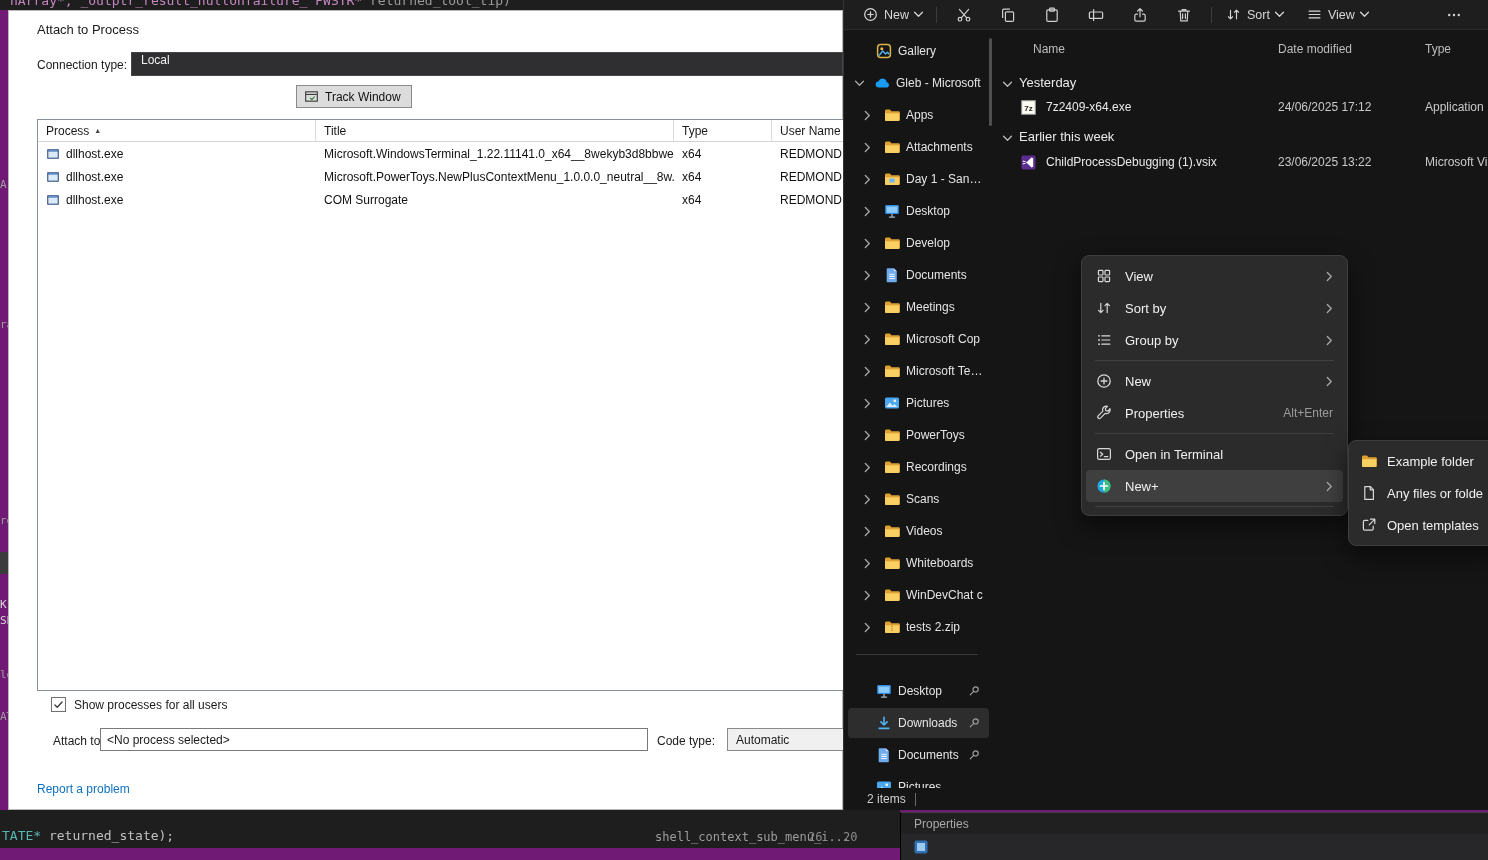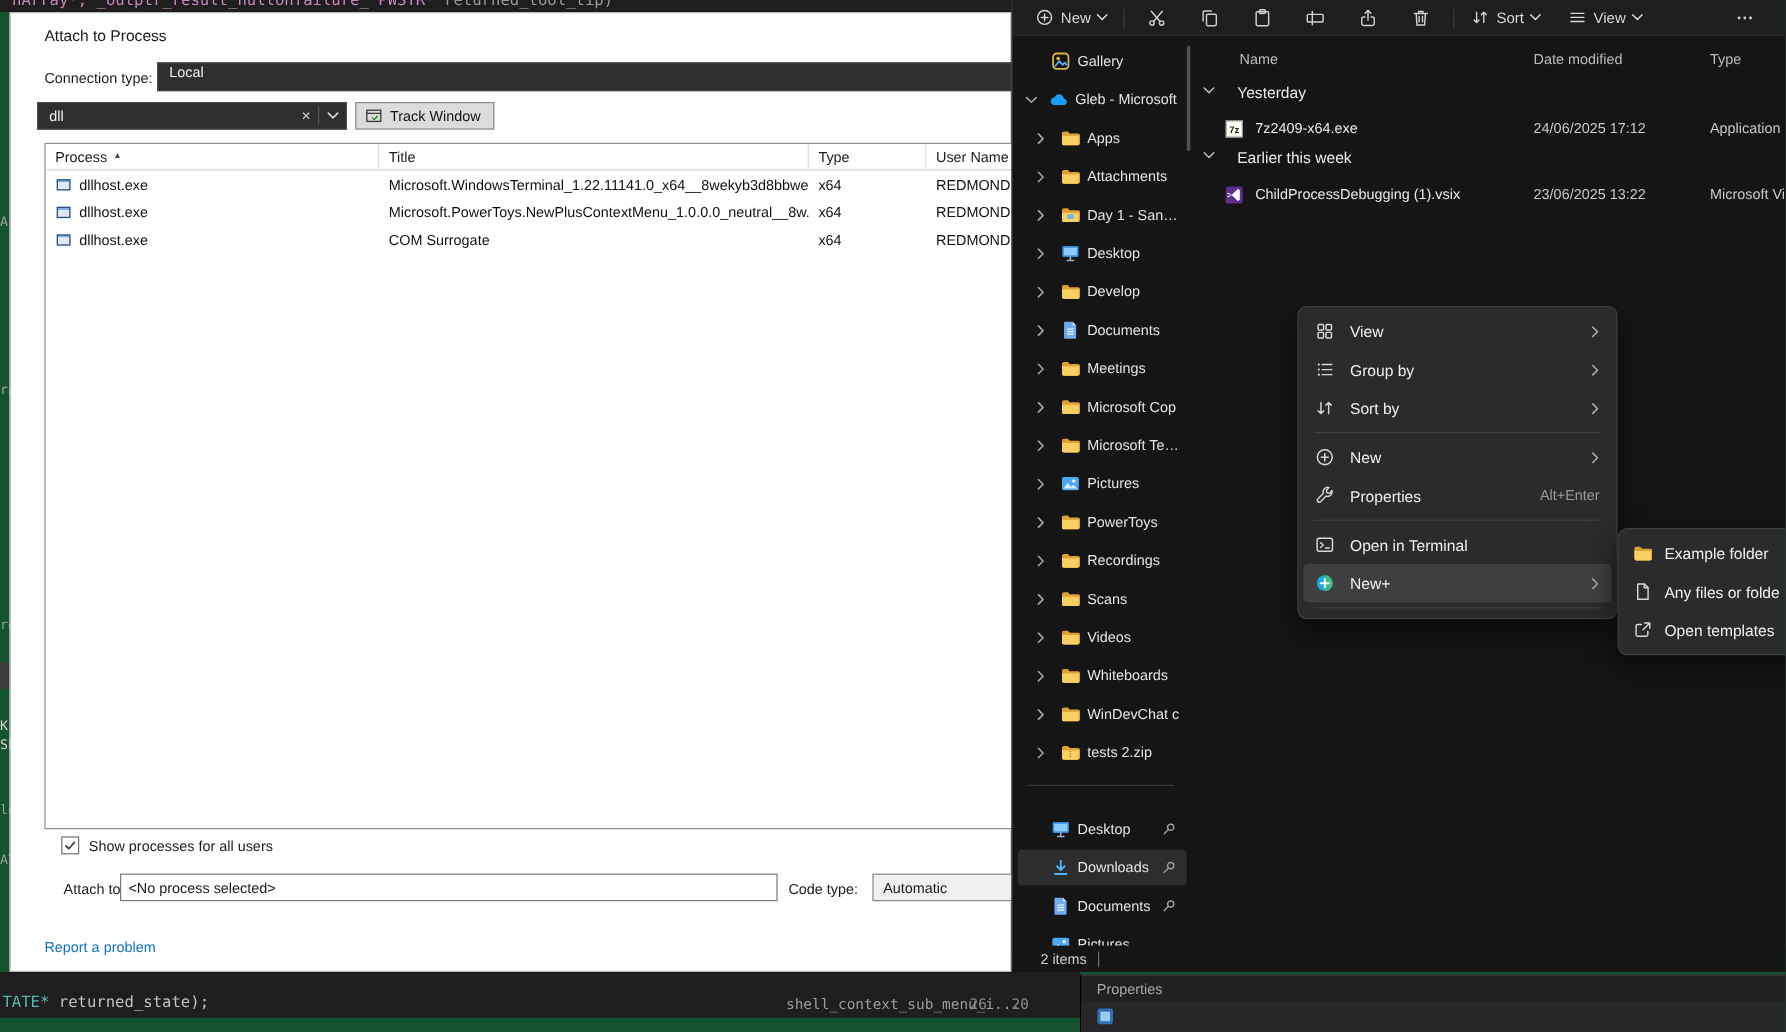--- a/index.html
+++ b/index.html
@@ -1,17 +1,17 @@
 <!DOCTYPE html>
 <html><head>
 <meta charset="utf-8">
 <style>
 *{margin:0;padding:0;box-sizing:border-box}
 html,body{background:#111}
-.screen{position:relative;width:1488px;height:860px;overflow:hidden;background:#14532d;font-family:"Liberation Sans",sans-serif}
+.screen{position:relative;width:1488px;height:860px;overflow:hidden;background:#701a75;font-family:"Liberation Sans",sans-serif}
 svg.ic{display:block;flex:none}
 
 
 .ed-top{position:absolute;left:0;top:0;width:843px;height:10px;overflow:hidden;background:#1e1e1e;z-index:1}
 .ed-top .line{position:absolute;left:10px;top:-7px;font:13px "DejaVu Sans Mono",monospace;white-space:pre}
 .tok-m{color:#c586c0}.tok-g{color:#9a9a9a}.tok-t{color:#56b6b0}
 .frag{position:absolute;left:0;width:9px;overflow:hidden;font:11px "DejaVu Sans Mono",monospace;color:#9e9e9e;white-space:pre;z-index:1}
 .frag-block{position:absolute;left:0;top:552px;width:8px;height:22px;background:#3c3c3c;z-index:1}
 .ed-bottom{position:absolute;left:0;top:810px;width:900px;height:38px;background:#1e1e1e;z-index:1}
 .eb-code{position:absolute;left:2px;top:18px;font:13px "DejaVu Sans Mono",monospace;color:#c0c0c0}
@@ -60,21 +60,21 @@
 .nav-lbl{position:absolute;top:8px;font-size:12px;white-space:nowrap;overflow:hidden;text-overflow:ellipsis}
 .nav-pin{position:absolute;right:9px;top:9px;width:12px;height:12px;color:#9f9f9f}
 .ni-root .nav-chev{left:8px}.ni-root .nav-ico{left:26px}.ni-root .nav-lbl{left:48px;width:90px}
 .ni-child .nav-chev{left:16px}.ni-child .nav-ico{left:36px}.ni-child .nav-lbl{left:58px;width:80px}
 .ni-top .nav-ico{left:28px}.ni-top .nav-lbl{left:50px;width:72px}
 .nav-sep{position:absolute;left:12px;top:654px;width:122px;height:1px;background:#3a3a3a}
 .nav-scroll{position:absolute;left:145px;top:38px;width:3px;height:88px;background:#4f4f4f;border-radius:2px}
 
 .col-h{position:absolute;top:42px;font-size:12px;color:#bdbdbd}
 .ch-name{left:189px}.ch-date{left:434px}.ch-type{left:581px}
-.grp{position:absolute;left:160px;height:20px;display:flex;align-items:flex-start;gap:20px;font-size:13px;color:#eaeaea}
+.grp{position:absolute;left:160px;height:20px;display:flex;align-items:flex-end;gap:8px;font-size:13px;color:#eaeaea}
 .grp-chev{width:7px;height:11px;color:#bbb;transform:rotate(90deg)}
 .file-row{position:absolute;left:157px;width:488px;height:24px}
 .fr-ico{position:absolute;left:19px;top:3px;width:17px;height:17px}
 .fr-name{position:absolute;left:45px;top:4px;color:#e9e9e9;white-space:nowrap}
 .fr-date{position:absolute;left:277px;top:4px;color:#c9c9c9;white-space:nowrap}
 .fr-type{position:absolute;left:424px;top:4px;color:#c9c9c9;white-space:nowrap}
 .exp-status{position:absolute;left:0;top:788px;width:100%;height:22px;background:#151515;display:flex;align-items:center}
 .st-txt{margin-left:23px;font-size:12px;color:#d0d0d0}
 .st-sep{width:1px;height:13px;background:#6a6a6a;margin-left:9px}
 
@@ -304,30 +304,20 @@
   </div>
 
   <div class="dlg">
     <div class="dlg-title">Attach to Process</div>
 
     <div class="lbl-conn">Connection type:</div>
     <div class="combo-dark">
       <span>Local</span>
     </div>
 
-    <div class="filter">
-      <span class="filter-text">dll</span>
-      <span class="filter-x">×</span>
-      <span class="filter-sep"></span>
-      <span class="filter-chev">
-          <svg class="ic chev-d" style="width:7px;height:11px">
-            <use href="#s-chev"></use>
-          </svg>
-        </span>
-    </div>
 
     <button class="track">
       <svg class="ic" style="width:15px;height:15px">
           <use href="#s-track"></use>
         </svg>
       <span>Track Window</span>
     </button>
 
     <div class="ptable">
       <div class="pt-head">
@@ -734,32 +724,32 @@
         <svg class="ic mi-ic">
             <use href="#s-grid"></use>
           </svg>
         <span>View</span>
         <svg class="ic mi-chev">
             <use href="#s-chev"></use>
           </svg>
       </div>
       <div class="mi">
         <svg class="ic mi-ic">
-            <use href="#s-group"></use>
-          </svg>
-        <span>Group by</span>
+            <use href="#s-sort"></use>
+          </svg>
+        <span>Sort by</span>
         <svg class="ic mi-chev">
             <use href="#s-chev"></use>
           </svg>
       </div>
       <div class="mi">
         <svg class="ic mi-ic">
-            <use href="#s-sort"></use>
-          </svg>
-        <span>Sort by</span>
+            <use href="#s-group"></use>
+          </svg>
+        <span>Group by</span>
         <svg class="ic mi-chev">
             <use href="#s-chev"></use>
           </svg>
       </div>
       <div class="mdiv"></div>
       <div class="mi">
         <svg class="ic mi-ic">
             <use href="#s-plusc"></use>
           </svg>
         <span>New</span>

